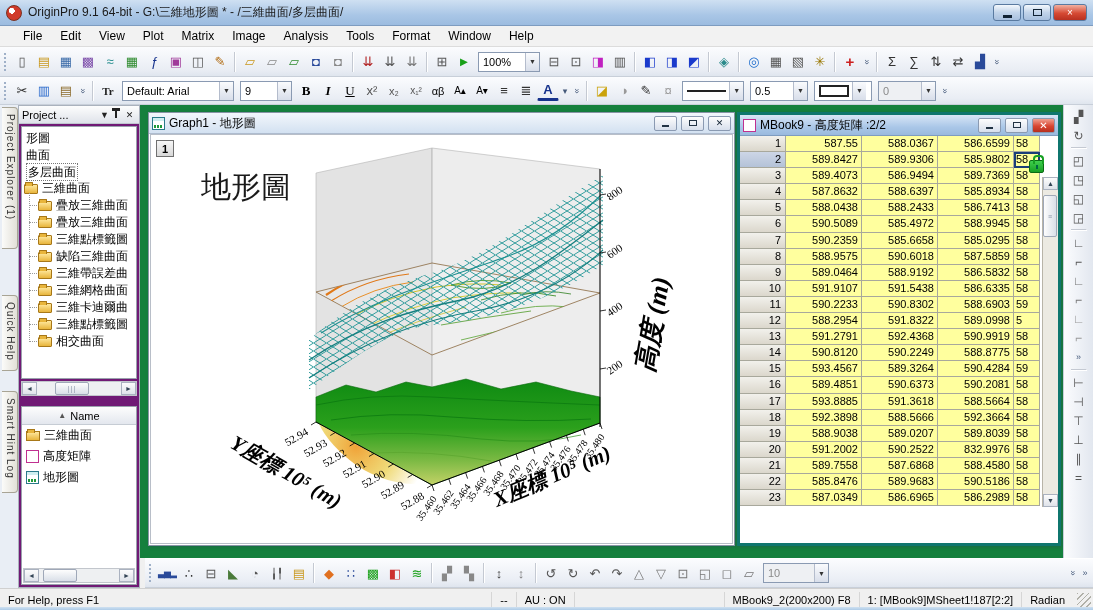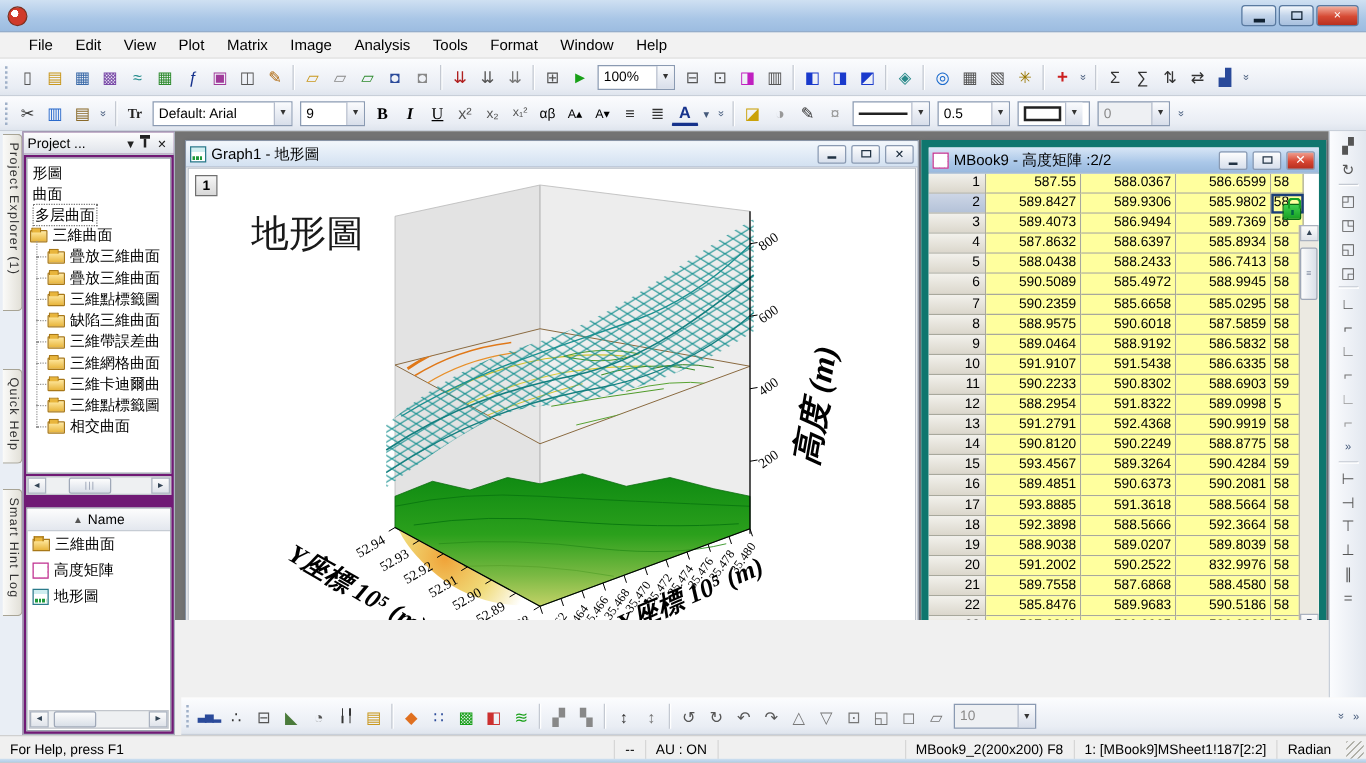--- a/index.html
+++ b/index.html
@@ -76,35 +76,35 @@
   .nphead .sort { font-size:8px; color:#555; }
   .nitem { height:21px; display:flex; align-items:center; padding-left:4px; font-size:12px; gap:4px; }
   .ic-folder { width:14px; height:10px; background:linear-gradient(#ffe9a0,#e8b53c); border:1px solid #a87818; position:relative; flex:none; }
   .ic-folder::before { content:""; position:absolute; left:0; top:-3px; width:6px; height:3px; background:#e8b53c; border:1px solid #a87818; border-bottom:none; }
   .ic-matrix { width:13px; height:13px; background:
      linear-gradient(#fff,#fff) , repeating-linear-gradient(0deg,#d04aa0 0 1px,transparent 1px 4px), repeating-linear-gradient(90deg,#d04aa0 0 1px,transparent 1px 4px);
      background-color:#fff; border:1px solid #c03090; flex:none; }
   .ic-graph { width:13px; height:13px; background:linear-gradient(180deg,#cfeef0 0 30%,#fff 30%); border:1px solid #2a7a8a; position:relative; flex:none; }
   .ic-graph::before { content:""; position:absolute; left:1px; top:7px; width:9px; height:3px; background:repeating-linear-gradient(90deg,#1f9a3a 0 2px,#fff 2px 3px); }
   
-  .workspace { position:absolute; left:140px; top:105px; right:30px; height:391px; background:#737373; overflow:hidden; }
+  .workspace { position:absolute; left:140px; top:105px; right:30px; height:453px; background:#15803d; overflow:hidden; }
   .win { position:absolute; background:#fff; box-shadow:1px 1px 3px rgba(40,60,90,.35); }
   .wtitle { height:21px; display:flex; align-items:center; padding:0 3px; gap:4px; font-size:12px; }
   .wtitle .wt { flex:1; white-space:nowrap; overflow:hidden; }
   .wbtn { width:23px; height:15px; border:1px solid #8a9ab2; border-radius:2px;
     background:linear-gradient(#fdfdfd,#d7dfec); display:flex; align-items:center; justify-content:center; flex:none; font-size:9px; color:#123; }
   .wbtn .minbar { width:7px; height:2px; background:#234; margin-top:6px; }
   .wbtn .maxbox { width:8px; height:6px; border:1px solid #234; }
   .wbtn.close-act { background:linear-gradient(#f0a090,#d84632 55%,#b62f1e); color:#fff; font-size:10px; }
   .gwin { left:8px; top:7px; width:587px; height:434px; border:1px solid #8894a6; }
   .gwin .wtitle { background:linear-gradient(#f2f7fc,#d3e1f1); border-bottom:1px solid #aebccf; }
   .gbody { position:absolute; left:1px; right:1px; top:21px; bottom:1px; background:#fff; border:1px solid #b8bec8; overflow:hidden; }
   .layerbadge { position:absolute; left:5px; top:5px; width:18px; height:17px; background:linear-gradient(#f6f6f6,#d8d8d8);
     border:1px solid #707070; display:flex; align-items:center; justify-content:center; font-weight:bold; font-size:11px; z-index:5; }
-  .mwin { left:597px; top:7px; width:324px; height:434px; border:6px solid #0f766e; }
+  .mwin { left:597px; top:7px; width:324px; height:434px; border:3px solid #0f766e; }
   .mwin .wtitle { background:linear-gradient(#d8e6f6,#aac7e8 60%,#9abade); border-bottom:1px solid #7e9cc0; }
   .mgrid { position:absolute; left:0; right:0; top:21px; bottom:18px; background:#fff; overflow:hidden; font-size:11px; }
   .mhdr { display:flex; height:20px; }
   .mc, .rh, .chd, .corner { border-right:1px solid #a8a89c; border-bottom:1px solid #a8a89c; flex:none; }
   .corner { width:46px; background:linear-gradient(#f2f1ec,#d9d5ca); }
   .chd { width:76px; background:linear-gradient(#f2f1ec,#d9d5ca); text-align:center; line-height:19px; }
   .chd.part { width:26px; }
   .scol { width:16px; flex:none; background:#e9e7df; display:flex; align-items:center; justify-content:center; }
   .dbtn { width:14px; height:14px; background:#ffee00; border:1px solid #222; font-weight:bold; font-size:9px; line-height:12px; text-align:center; }
   .mrow { display:flex; height:16.1px; }
@@ -138,20 +138,21 @@
   .sgrip { width:14px; height:14px; margin:0 2px 0 4px; background:repeating-linear-gradient(135deg,#b0b0a8 0 1px,transparent 1px 4px); }
   .svgtext { font-family:"Liberation Serif", serif; }
 </style>
 </head>
 <body>
 
 <div class="app">
 
   <div class="titlebar">
     <span class="applogo"></span>
+    <span class="apptitle">OriginPro 9.1 64-bit - G:\三維地形圖 * - /三維曲面/多层曲面/</span>
     <span class="winbtns">
       <span class="cbtn">
           <span class="minbar"></span>
         </span>
       <span class="cbtn">
           <span class="maxbox"></span>
         </span>
       <span class="cbtn close">×</span>
     </span>
   </div>

